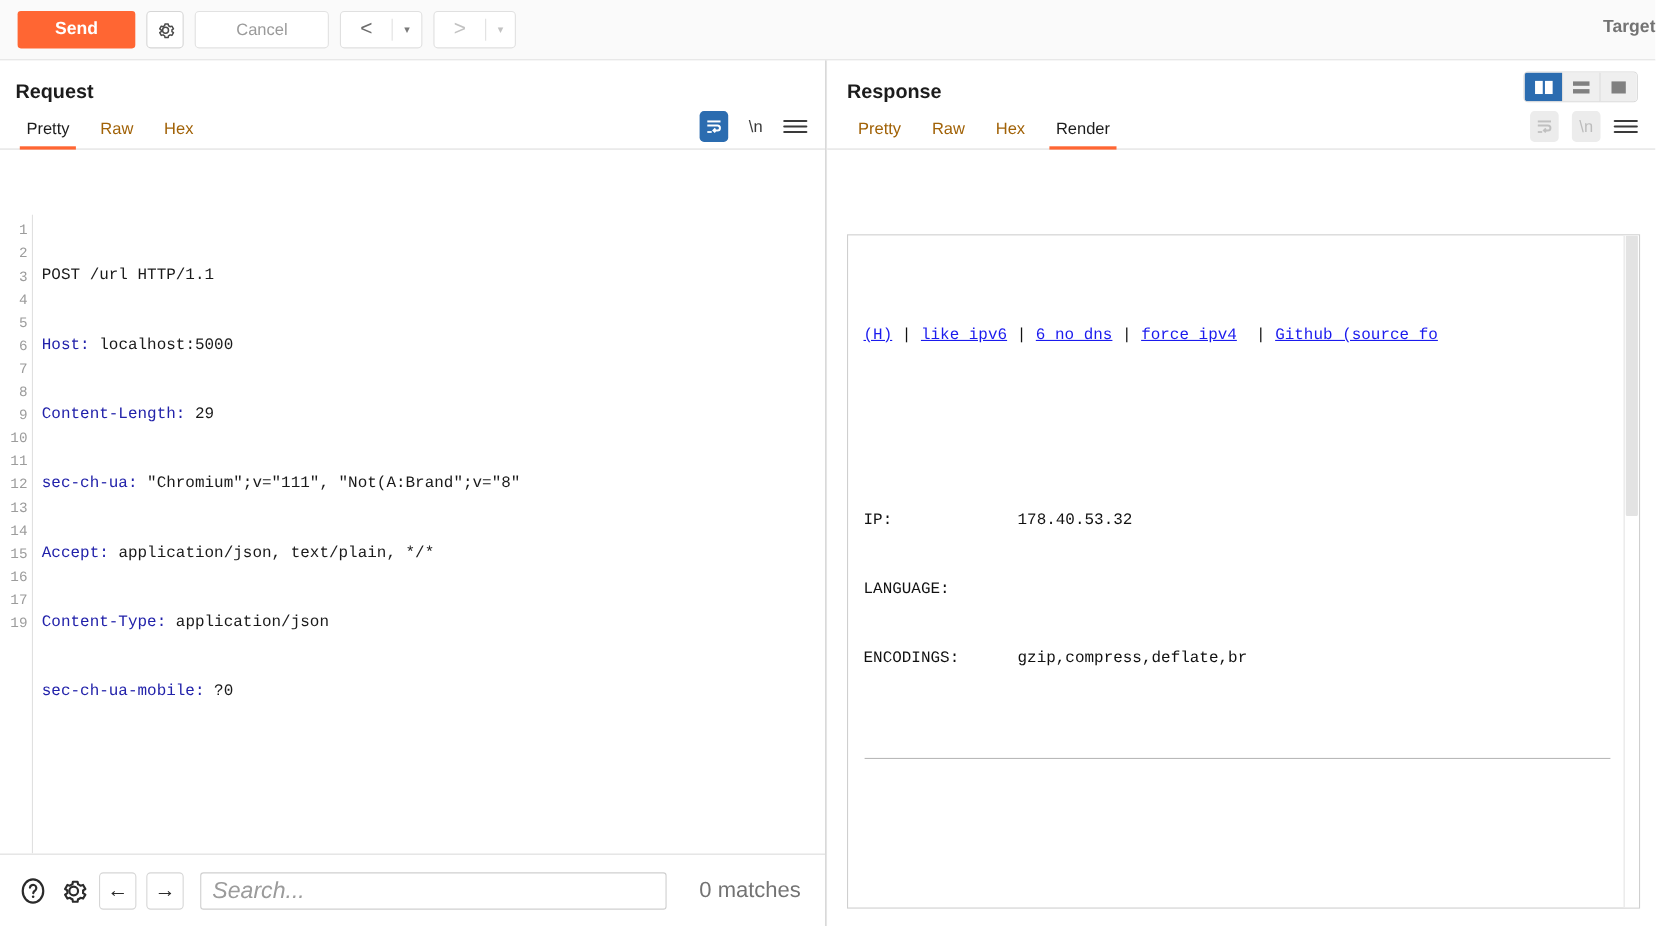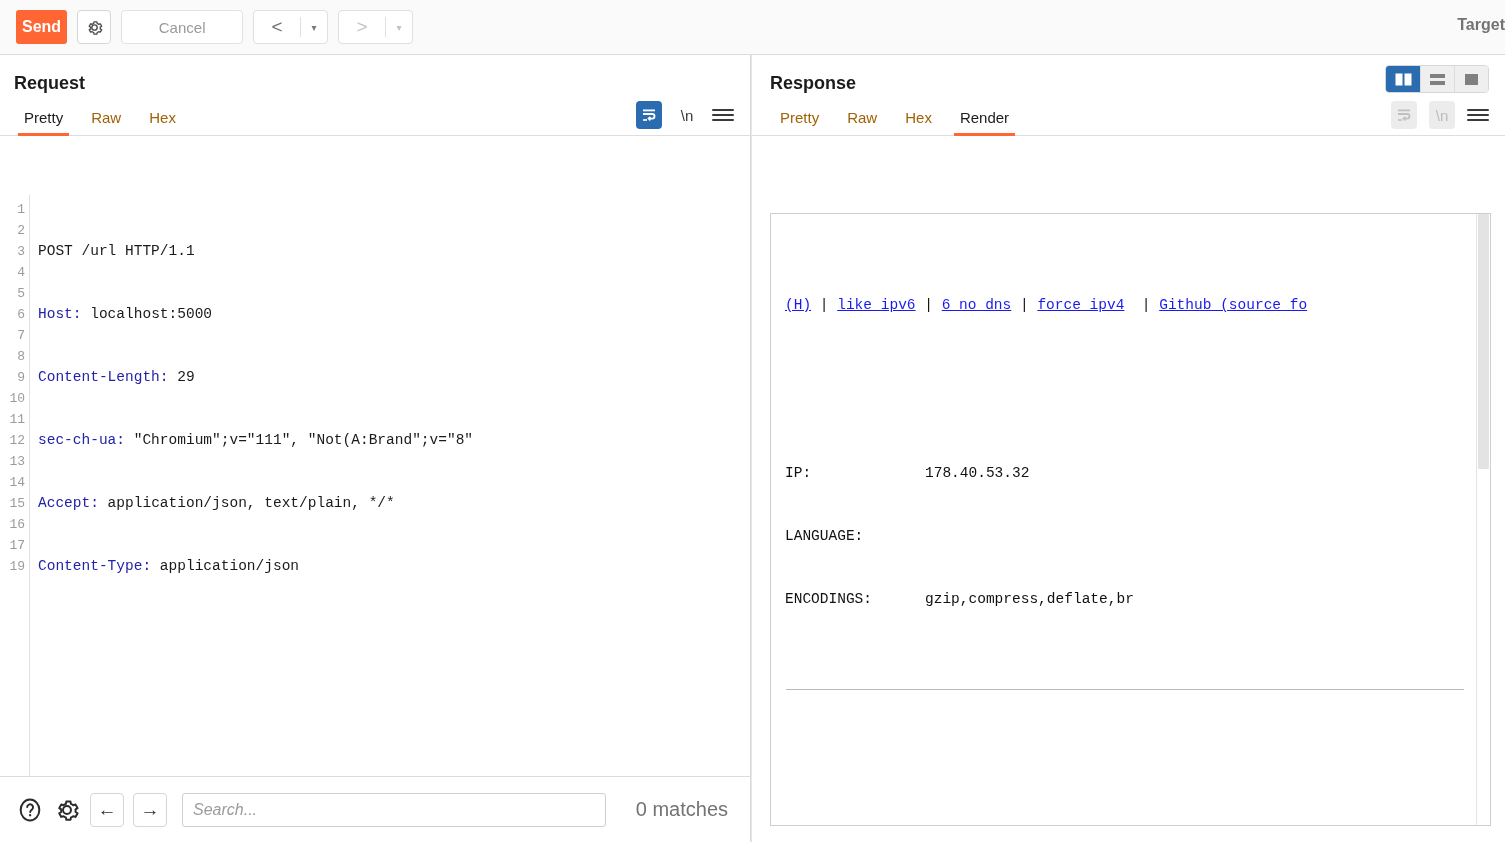--- a/index.html
+++ b/index.html
@@ -13,21 +13,21 @@
   .app { position: relative; width: 1505px; height: 842px; background:#fff; }
 
   
   .toolbar {
     position: absolute; left:0; top:0; width:1505px; height:55px;
     background:#fafafa; border-bottom:1px solid #dcdcdc;
     display:flex; align-items:center; padding-left:16px; gap:10px;
   }
   .btn-send {
     background:#ff6633; color:#fff; border:none; border-radius:3px;
-    font-size:16px; font-weight:bold; padding:0 6px; height:34px;
+    font-size:16px; font-weight:bold; padding:0 34px; height:34px;
     font-family:"Liberation Sans", sans-serif; cursor:pointer;
     display:flex; align-items:center; justify-content:center;
   }
   .btn-icon {
     width:34px; height:34px; border:1px solid #d6d6d6; border-radius:4px;
     background:#fff; display:flex; align-items:center; justify-content:center;
     cursor:pointer;
   }
   .btn-cancel {
     height:34px; min-width:122px; border:1px solid #e2e2e2; border-radius:4px;
@@ -123,21 +123,21 @@
     display:flex; align-items:center; padding:0 16px; gap:9px;
   }
   .round-ic { cursor:pointer; display:flex; align-items:center; justify-content:center; }
   .nav-btn {
     width:34px; height:34px; border:1px solid #d6d6d6; border-radius:4px;
     background:#fff; display:flex; align-items:center; justify-content:center;
     font-size:19px; color:#2b2b2b; cursor:pointer;
   }
   .search-input {
     flex:0 0 424px; height:34px; border:1px solid #cfcfcf; border-radius:3px;
-    background:#fff; padding:0 10px; font-size:16px; color:#333;
+    background:#fff; padding:0 10px; font-size:21px; color:#333;
     font-family:"Liberation Sans", sans-serif; margin-left:6px;
   }
   .search-input::placeholder { color:#9b9b9b; font-style:italic; }
   .matches { margin-left:auto; font-size:20px; color:#737373; padding-right:6px; }
 
   
   .render-frame {
     position:absolute; left:18px; right:14px; top:158px; bottom:16px;
     border:1px solid #cfcfcf; background:#fff; overflow:hidden;
   }
@@ -247,20 +247,21 @@
           <div>&nbsp;</div>
         </div>
 
         <div class="code">
           <div class="ln"><span class="val">POST /url HTTP/1.1</span></div>
           <div class="ln"><span class="hdr">Host:</span><span class="val"> localhost:5000</span></div>
           <div class="ln"><span class="hdr">Content-Length:</span><span class="val"> 29</span></div>
           <div class="ln"><span class="hdr">sec-ch-ua:</span><span class="val"> "Chromium";v="111", "Not(A:Brand";v="8"</span></div>
           <div class="ln"><span class="hdr">Accept:</span><span class="val"> application/json, text/plain, */*</span></div>
           <div class="ln"><span class="hdr">Content-Type:</span><span class="val"> application/json</span></div>
+          <div class="ln"><span class="hdr">sec-ch-ua-mobile:</span><span class="val"> ?0</span></div>
           
           
           
           
           
           
           
           
           
           

